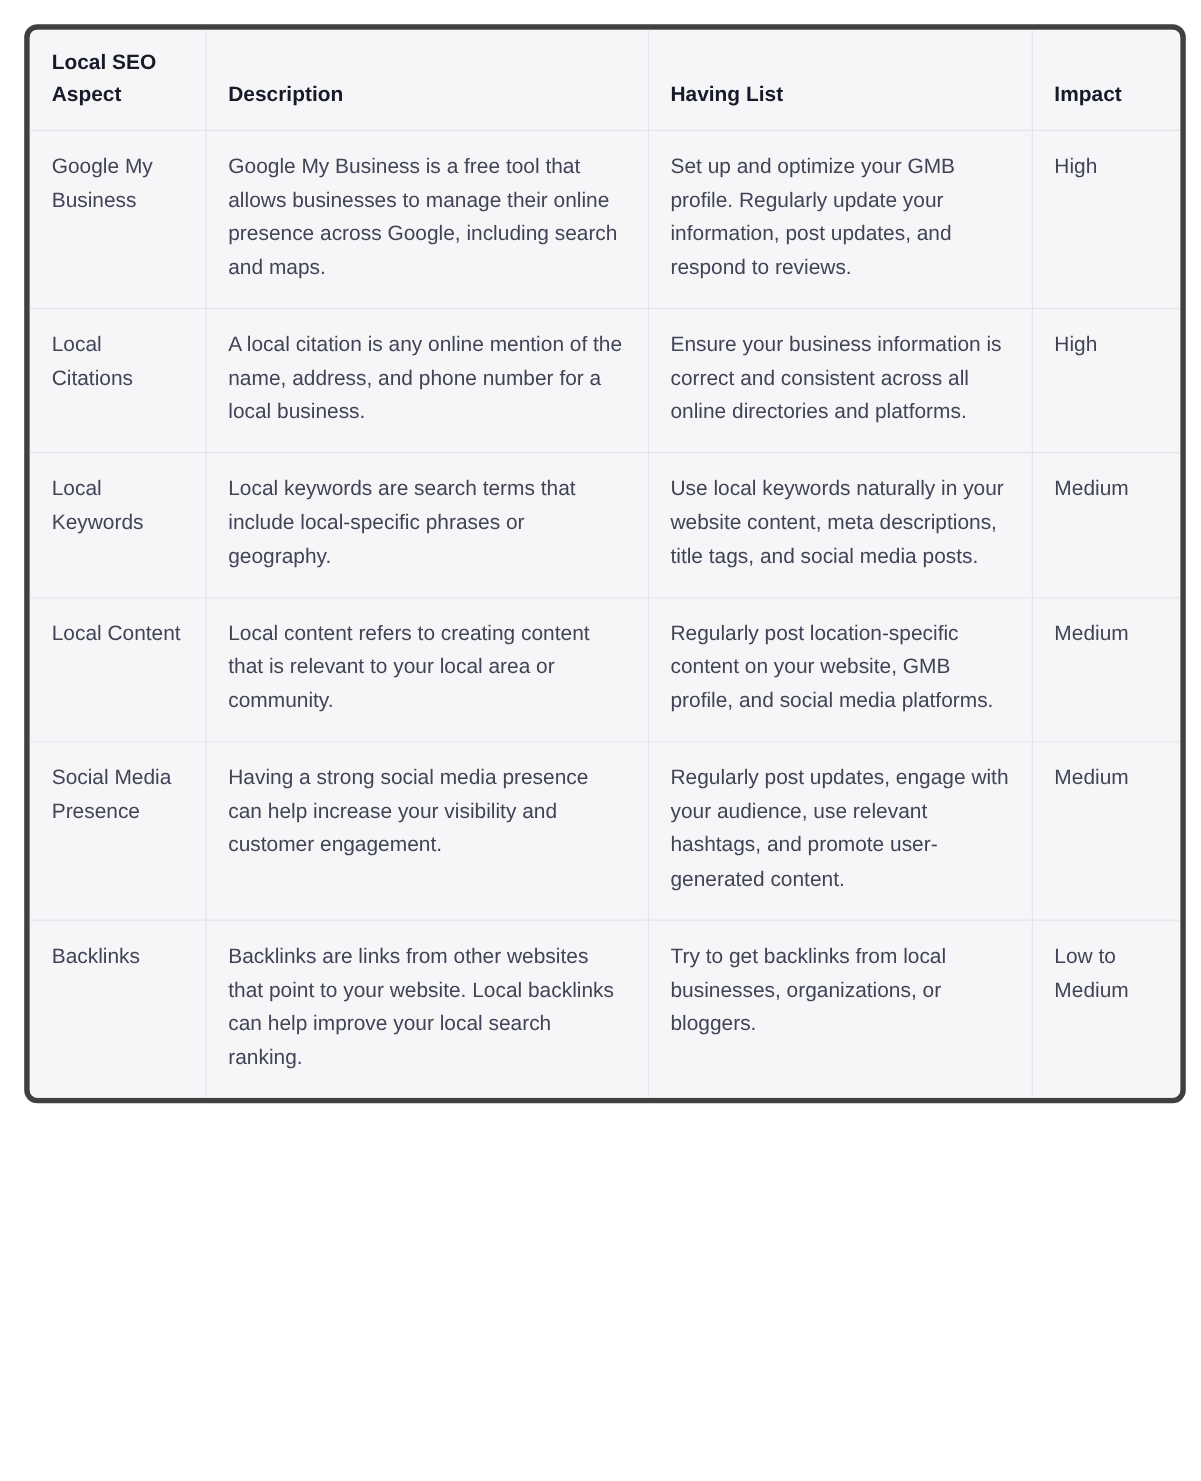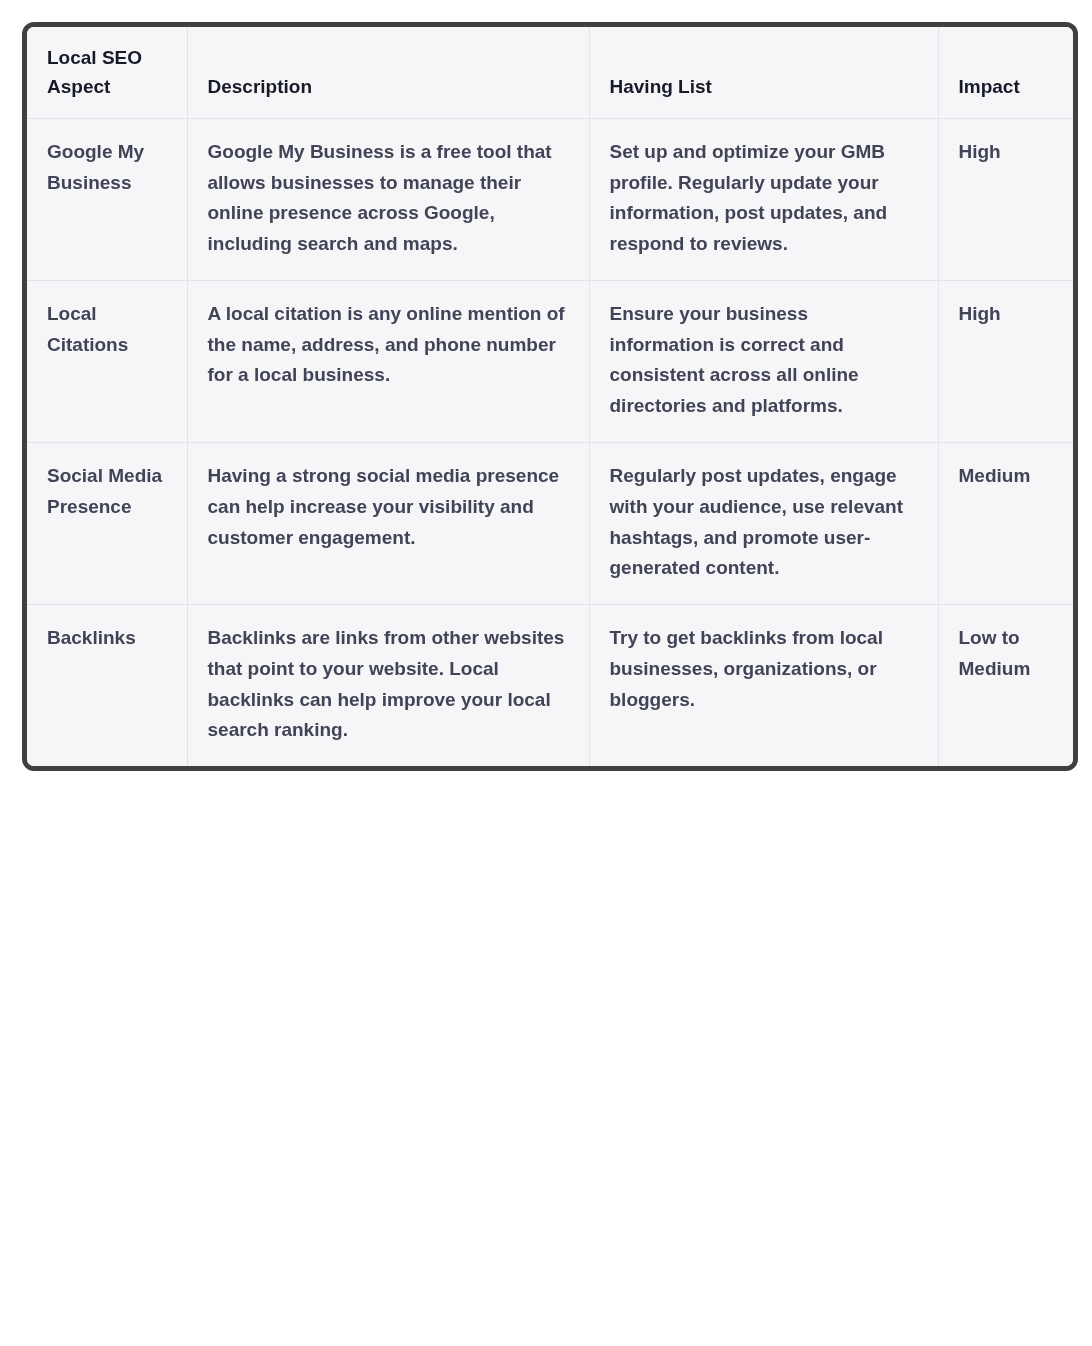--- a/index.html
+++ b/index.html
@@ -70,21 +70,21 @@
     padding-bottom: 16px;
     vertical-align: bottom;
   }
 
   table.seo-table thead th.aspect-head {
     vertical-align: top;
   }
 
   table.seo-table tbody td {
     font-size: 19px;
-    font-weight: bold;
+    font-weight: normal;
     line-height: 1.62;
     color: #404456;
   }
 
   td.cell-aspect   { color: #404456; }
   td.cell-impact   { color: #404456; }
 
   
   td.cell-aspect, th.aspect-head { word-break: normal; }
 </style>
@@ -115,20 +115,32 @@
           <td class="cell-action">Set up and optimize your GMB profile. Regularly update your information, post updates, and respond to reviews.</td>
           <td class="cell-impact">High</td>
         </tr>
         <tr>
           <td class="cell-aspect">Local Citations</td>
           <td class="cell-description">A local citation is any online mention of the name, address, and phone number for a local business.</td>
           <td class="cell-action">Ensure your business information is correct and consistent across all online directories and platforms.</td>
           <td class="cell-impact">High</td>
         </tr>
         <tr>
+          <td class="cell-aspect">Local Keywords</td>
+          <td class="cell-description">Local keywords are search terms that include local-specific phrases or geography.</td>
+          <td class="cell-action">Use local keywords naturally in your website content, meta descriptions, title tags, and social media posts.</td>
+          <td class="cell-impact">Medium</td>
+        </tr>
+        <tr>
+          <td class="cell-aspect">Local Content</td>
+          <td class="cell-description">Local content refers to creating content that is relevant to your local area or community.</td>
+          <td class="cell-action">Regularly post location-specific content on your website, GMB profile, and social media platforms.</td>
+          <td class="cell-impact">Medium</td>
+        </tr>
+        <tr>
           <td class="cell-aspect">Social Media Presence</td>
           <td class="cell-description">Having a strong social media presence can help increase your visibility and customer engagement.</td>
           <td class="cell-action">Regularly post updates, engage with your audience, use relevant hashtags, and promote user-generated content.</td>
           <td class="cell-impact">Medium</td>
         </tr>
         <tr>
           <td class="cell-aspect">Backlinks</td>
           <td class="cell-description">Backlinks are links from other websites that point to your website. Local backlinks can help improve your local search ranking.</td>
           <td class="cell-action">Try to get backlinks from local businesses, organizations, or bloggers.</td>
           <td class="cell-impact">Low to Medium</td>

